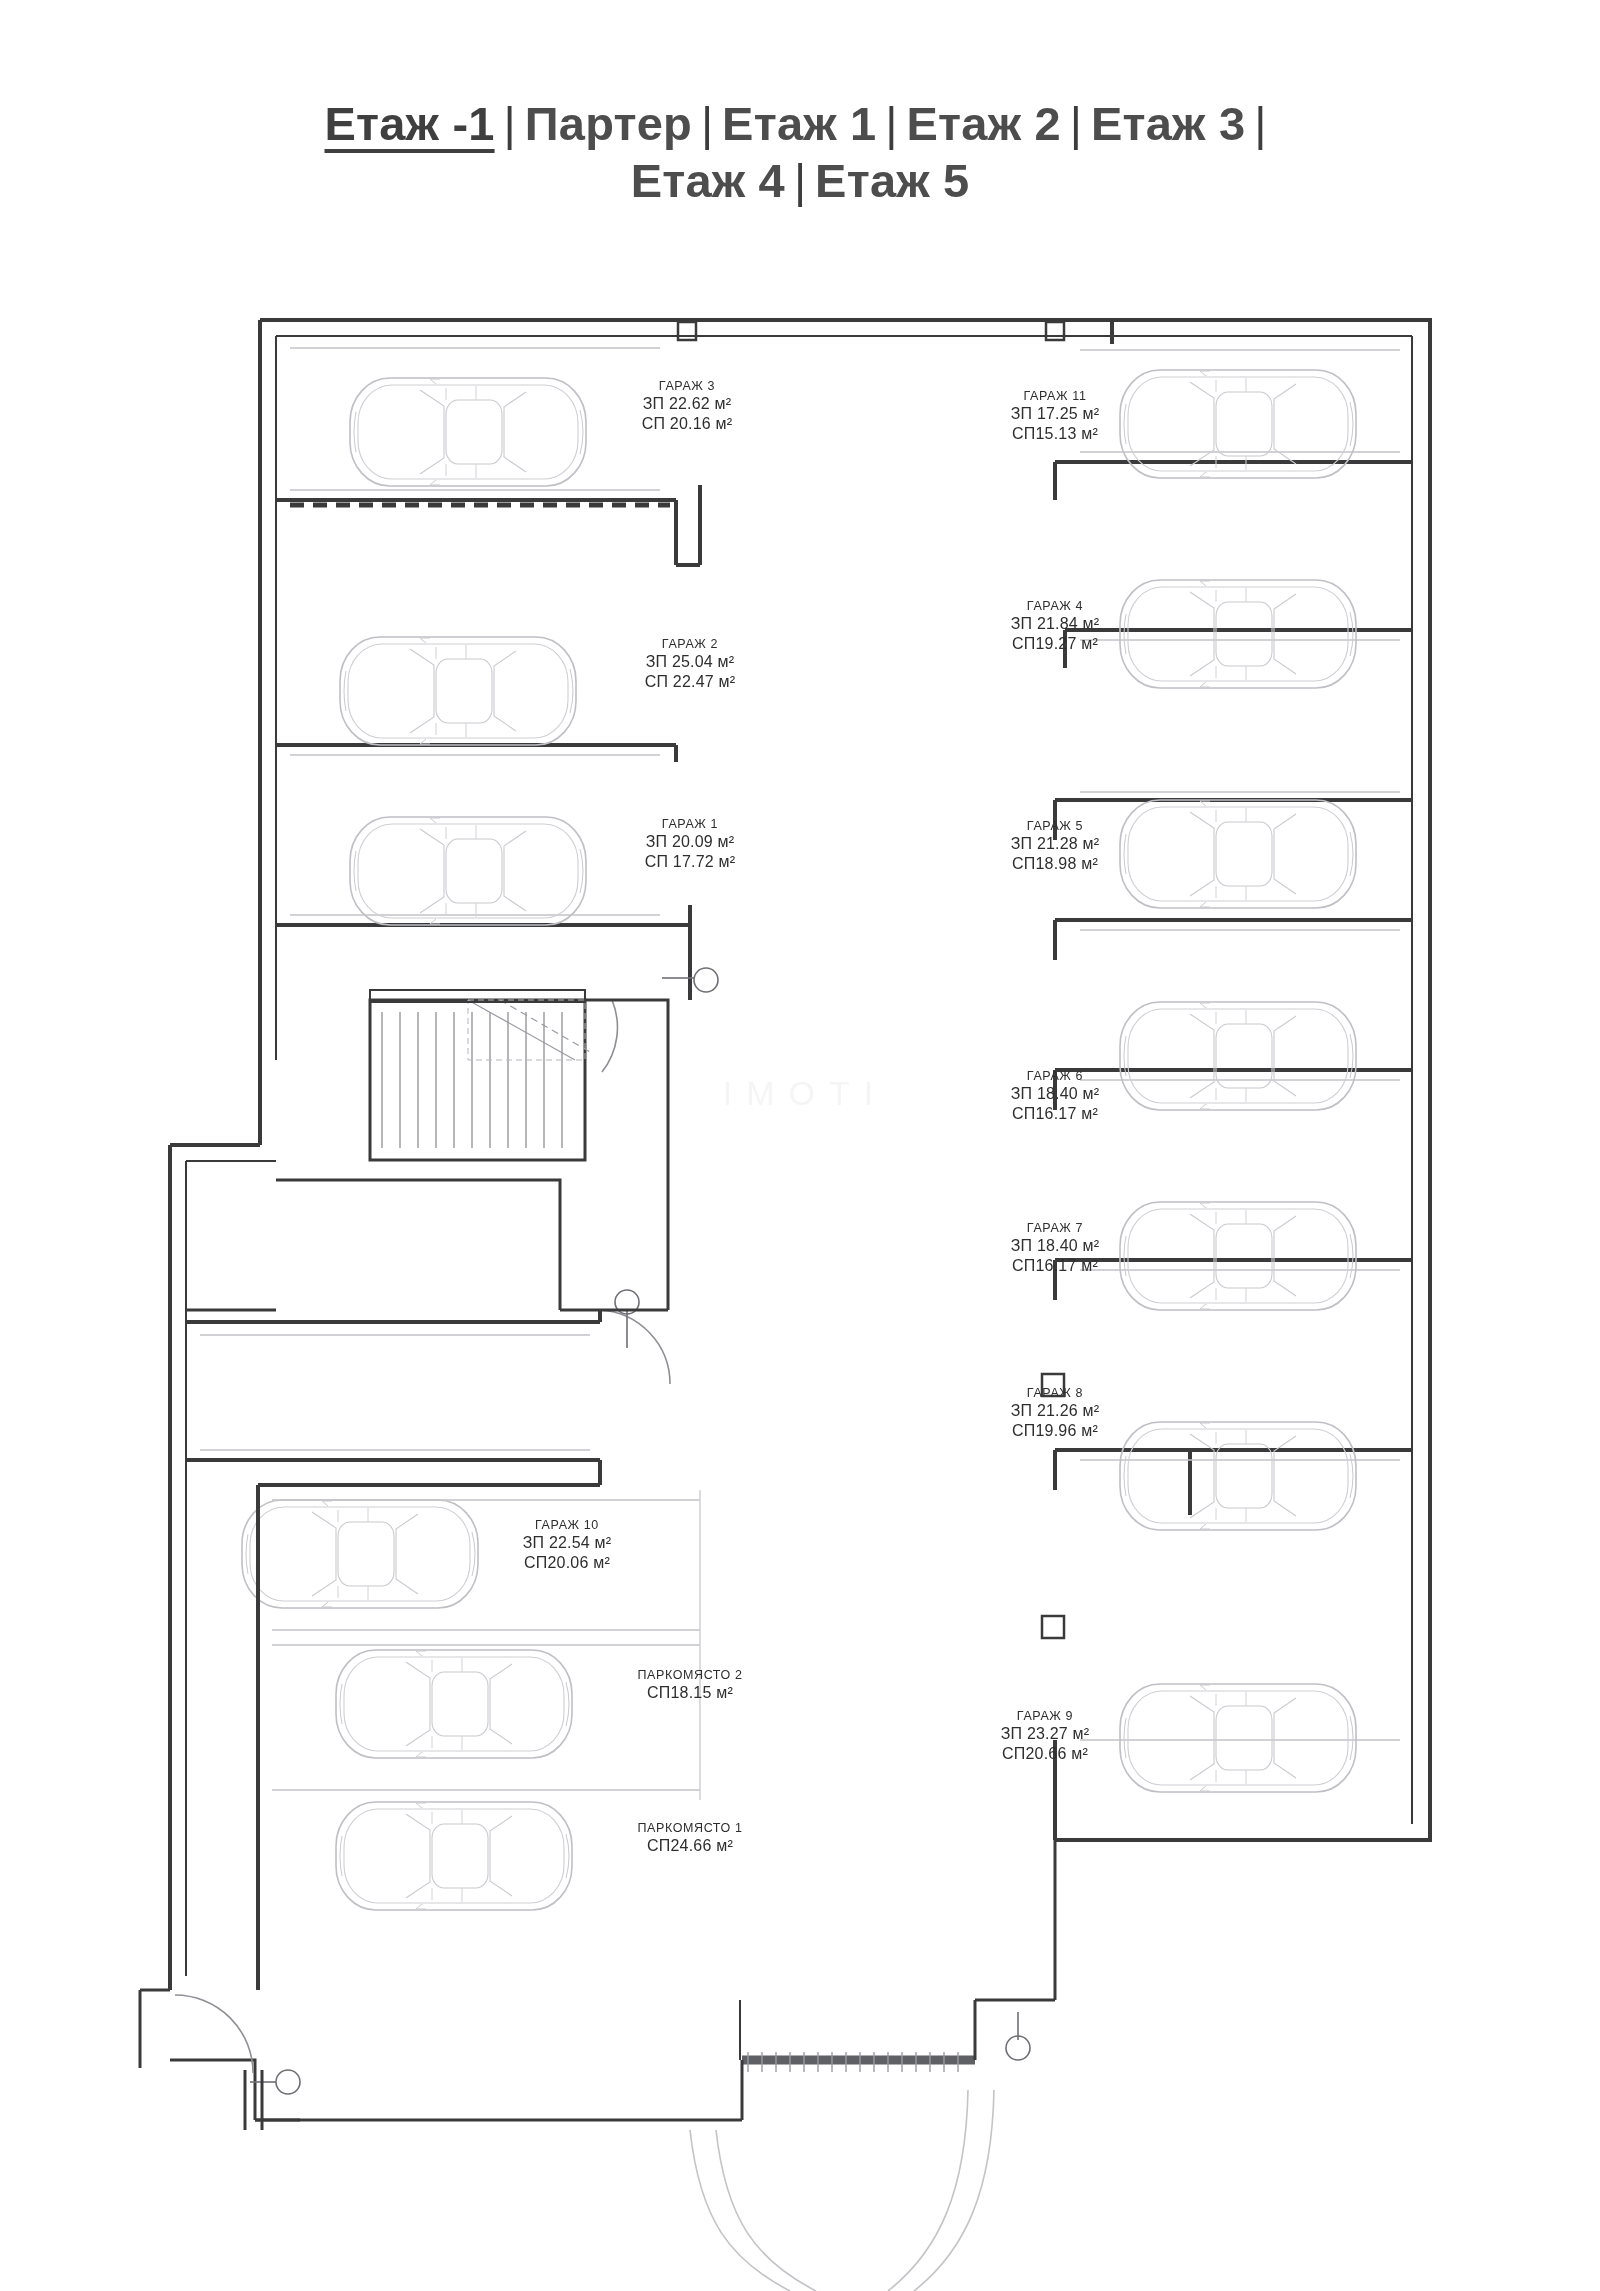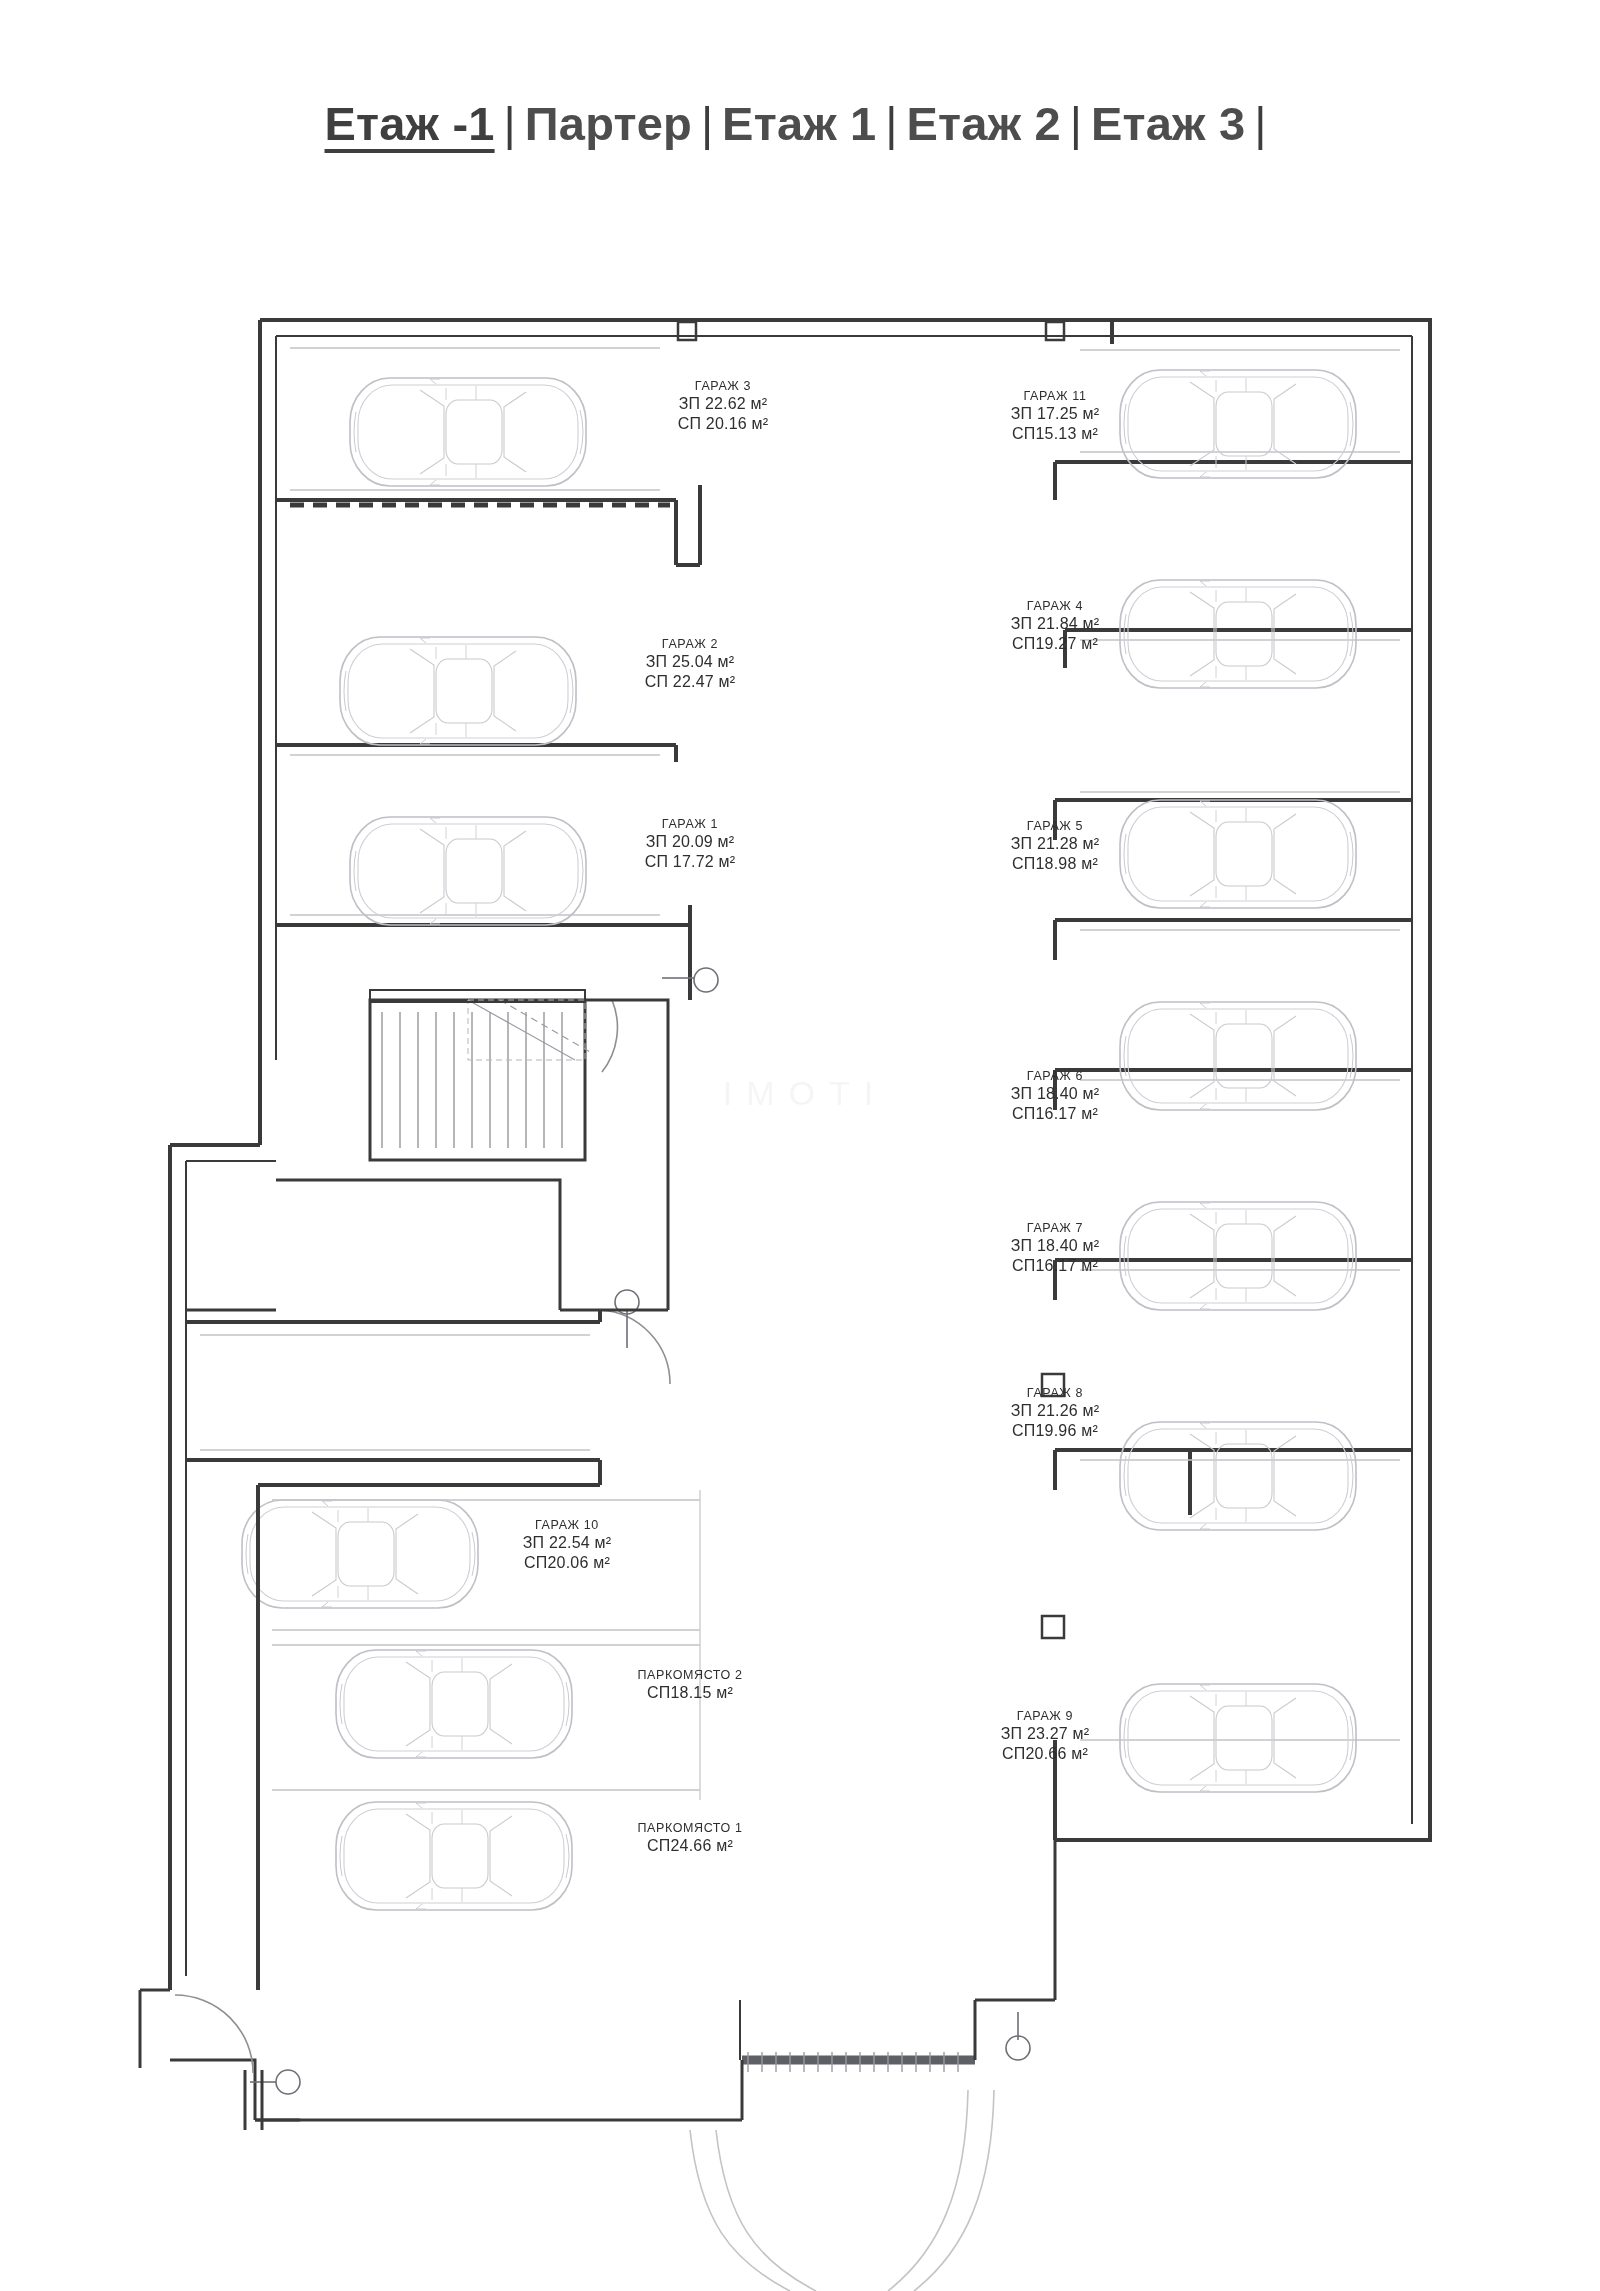--- a/index.html
+++ b/index.html
@@ -99,20 +99,23 @@
     font-weight: 400;
     letter-spacing: 0.2px;
   }
 </style>
 </head>
 <body>
 
 <nav class="floor-nav">
   <span class="floor-nav-line">
     <a class="nav-link active" href="#">Етаж -1</a><span class="nav-sep">|</span><a class="nav-link" href="#">Партер</a><span class="nav-sep">|</span><a class="nav-link" href="#">Етаж 1</a><span class="nav-sep">|</span><a class="nav-link" href="#">Етаж 2</a><span class="nav-sep">|</span><a class="nav-link" href="#">Етаж 3</a><span class="nav-sep">|</span>
+  </span>
+  <span class="floor-nav-line">
+    <a class="nav-link" href="#">Етаж 4</a><span class="nav-sep">|</span><a class="nav-link" href="#">Етаж 5</a>
   </span>
 </nav>
 
 <div class="plan-wrap">
 
   <div class="watermark">
     <span class="wm-sub">IMOTI</span>
   </div>
 
   <svg class="plan-svg" viewBox="0 0 1600 1991">
@@ -385,21 +388,21 @@
     </g>
 
     <g fill="none" stroke="#3a3a3a" stroke-width="2.5">
       <rect x="1042" y="1074" width="22" height="22"></rect>
       <rect x="1042" y="1316" width="22" height="22"></rect>
       <rect x="678" y="22" width="18" height="18"></rect>
       <rect x="1046" y="22" width="18" height="18"></rect>
     </g>
   </svg>
 
-  <div class="unit-label" style="left:687px; top:78px;margin-left:36px;">
+  <div class="unit-label" style="left:687px; top:78px;">
     <span class="unit-title">ГАРАЖ 3</span>
     <span class="unit-area">ЗП 22.62 м²</span>
     <span class="unit-area">СП 20.16 м²</span>
   </div>
 
   <div class="unit-label" style="left:690px; top:336px;">
     <span class="unit-title">ГАРАЖ 2</span>
     <span class="unit-area">ЗП 25.04 м²</span>
     <span class="unit-area">СП 22.47 м²</span>
   </div>

